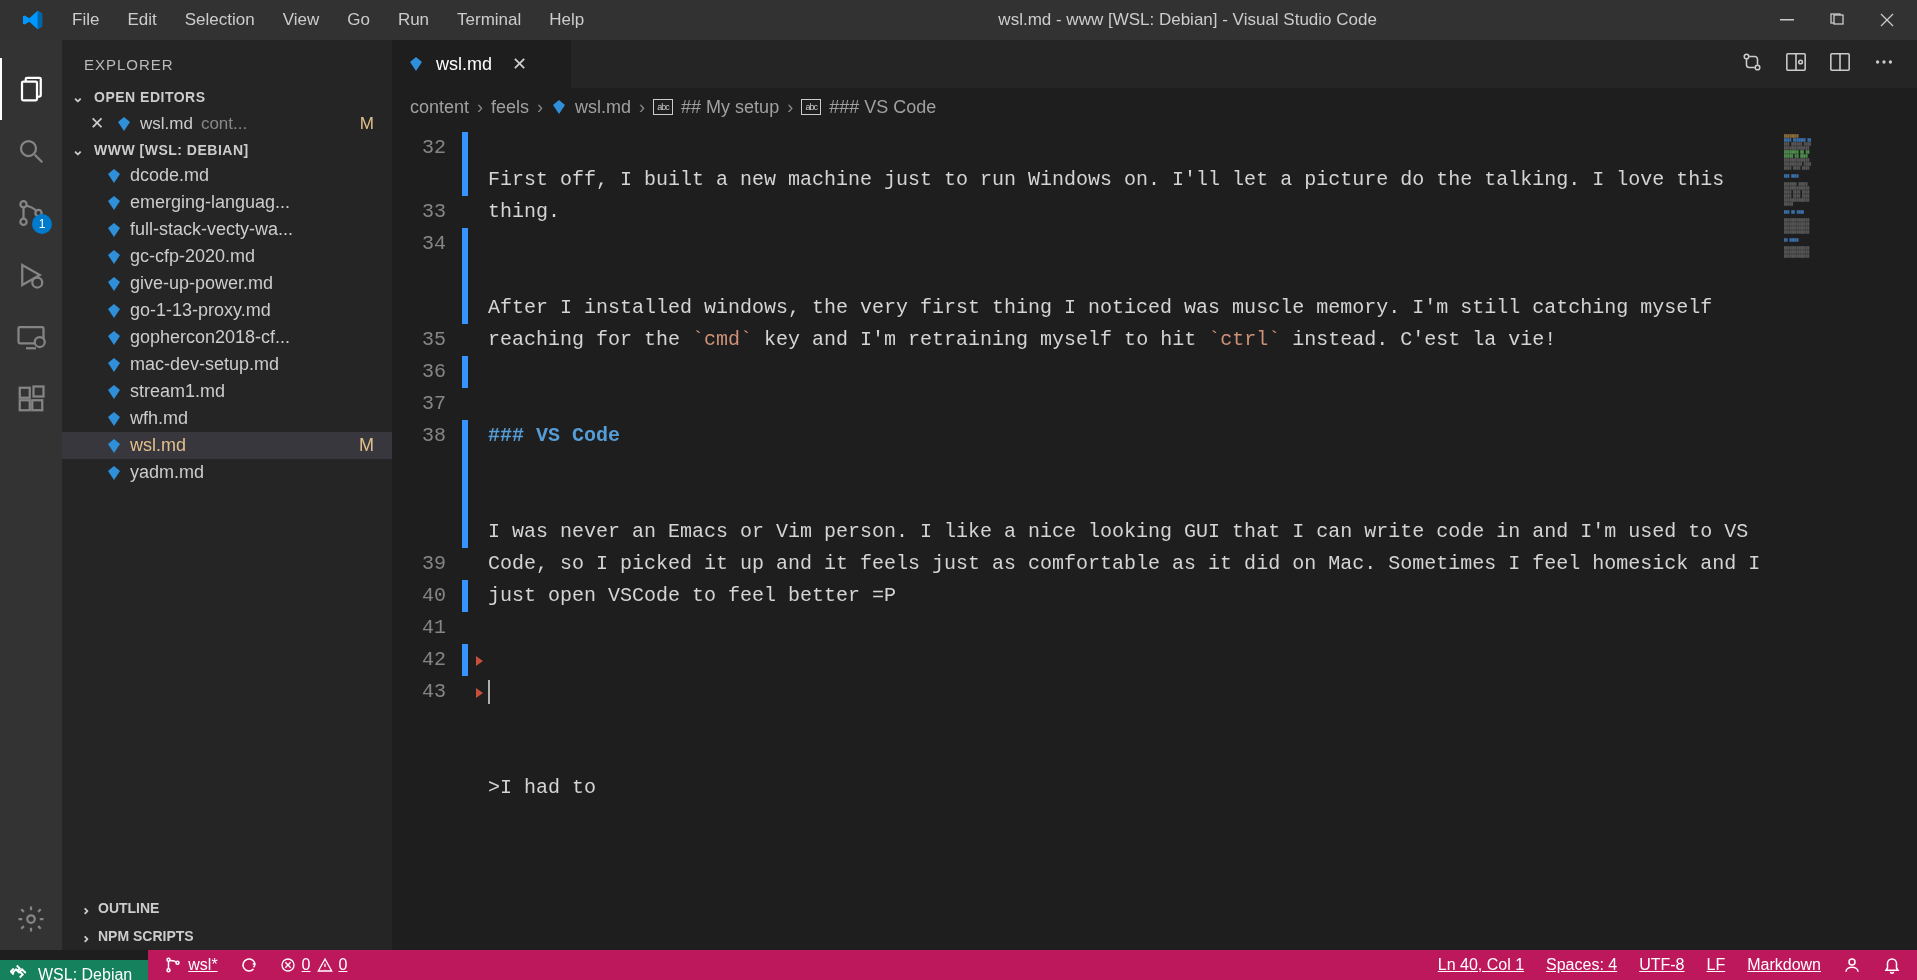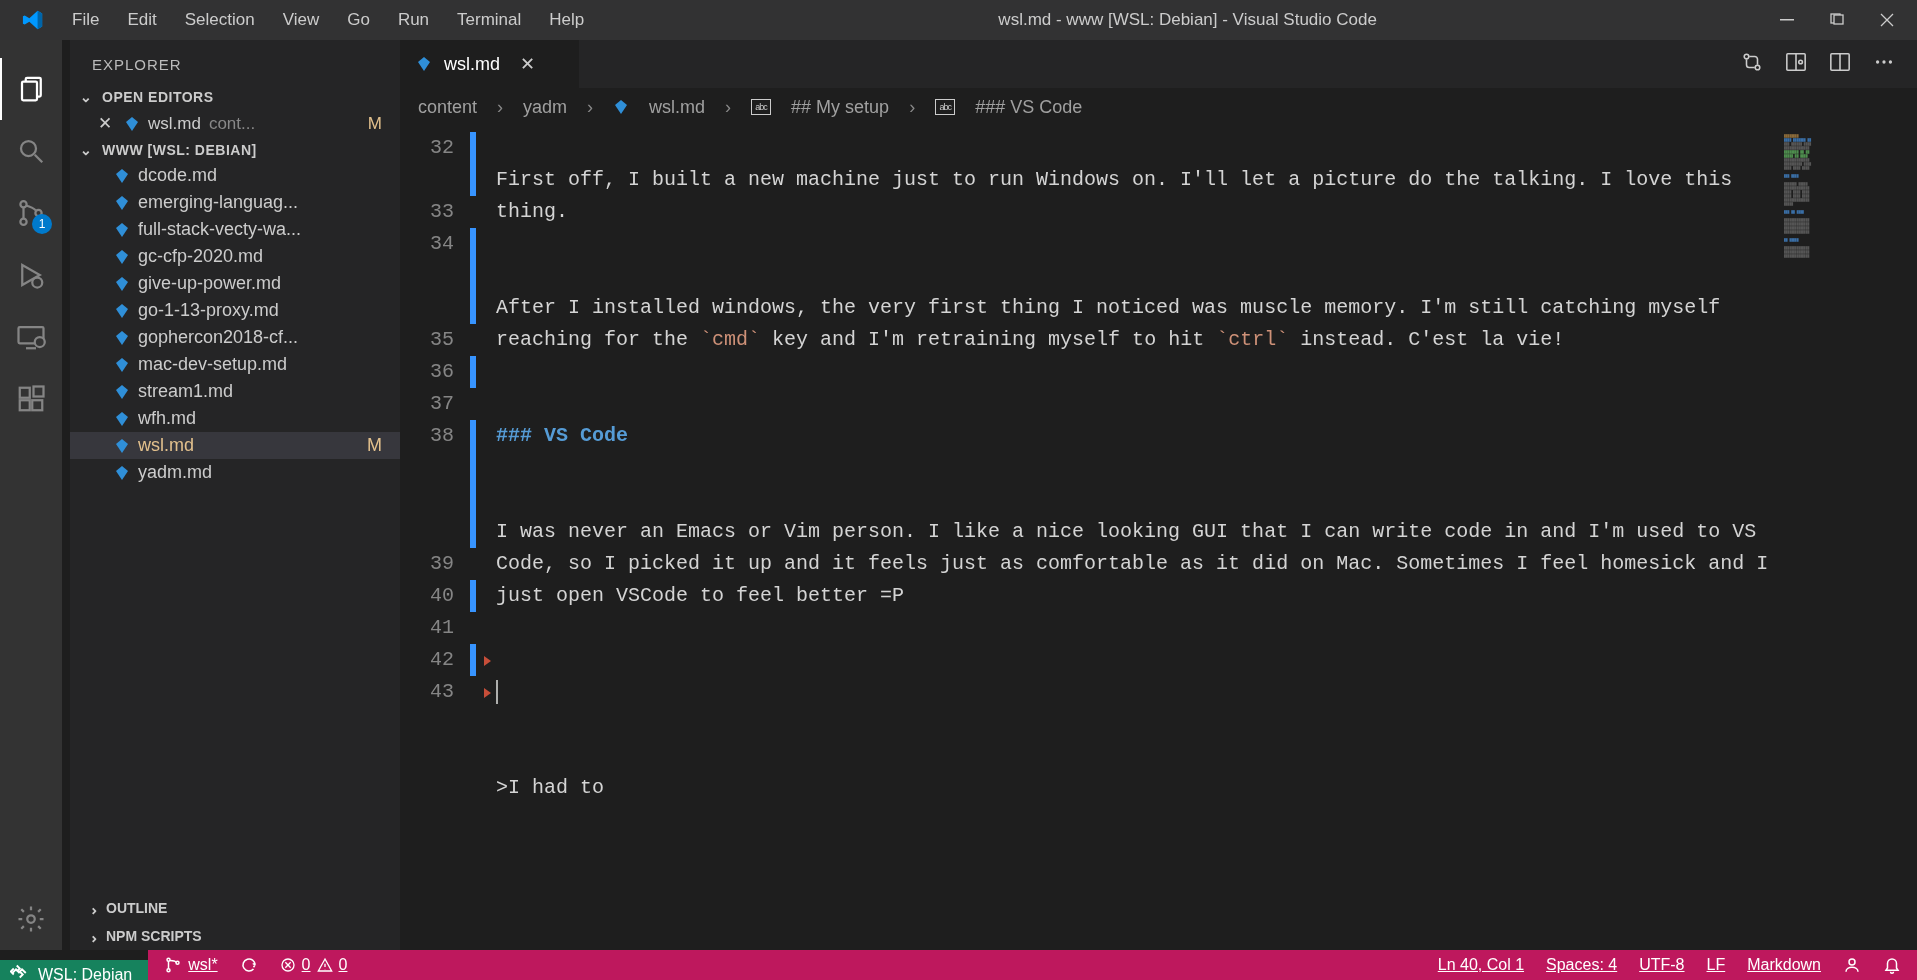--- a/index.html
+++ b/index.html
@@ -49,21 +49,20 @@
   display: flex; align-items: center; justify-content: center;
 }
 .activity-spacer { flex: 1; }
 .sidebar {
   width: 330px;
   background: #252526;
   display: flex;
   flex-direction: column;
   overflow: hidden;
   font-size: 16px;
-  margin-left: 8px;
 }
 .sidebar-title { padding: 16px 22px 12px; color: #bbbbbb; font-size: 15px; letter-spacing: 1px; }
 .section-header {
   padding: 4px 10px; display: flex; align-items: center; gap: 4px;
   color: #cccccc; font-weight: 700; font-size: 14px; letter-spacing: .5px;
   cursor: pointer;
 }
 .section-header .chev { width: 18px; display:inline-block;}
 .open-editor-row {
   display: flex; align-items: center; padding: 4px 18px 4px 28px; gap: 8px;
@@ -87,21 +86,21 @@
 .tab {
   background: #1e1e1e; display:flex; align-items:center;
   padding: 0 16px; gap: 12px; border-right:1px solid #252526;
   color:#ffffff; font-size:18px; min-width: 180px;
 }
 .tab .close-x { color:#ccc; margin-left: 8px;}
 .tab-actions { margin-left:auto; display:flex; align-items:center; gap:22px; padding:0 22px; color:#ccc;}
 .tab-actions svg { cursor:pointer;}
 .breadcrumb {
   height: 38px; display:flex; align-items:center; padding: 0 18px;
-  color:#a0a0a0; font-size:18px; gap:20px; background: #1e1e1e;
+  color:#a0a0a0; font-size:18px; gap:8px; background: #1e1e1e;
 }
 .breadcrumb .sep { color:#888;}
 .breadcrumb .sym { width:20px; height:16px; border:1.5px solid #ccc; border-radius:0; display:inline-flex; align-items:center; justify-content:center; font-size:9px; color:#ccc; letter-spacing:-1px;}
 .editor-body { flex:1; display:flex; overflow:hidden; position:relative;}
 .gutter { width:70px; text-align:right; padding-right:16px; color:#858585; font-family:"Consolas","Courier New",monospace; font-size:20px; line-height:32px; padding-top:6px;}
 .line-marker { width:6px; background:transparent; position:relative; padding-top:6px;}
 .line-marker .m { height:32px; width:6px; }
 .line-marker .m.blue { background:#3794ff;}
 .code {
   flex:1; font-family:"Consolas","Courier New",monospace; font-size:20px;
@@ -379,21 +378,21 @@
         <span><svg width="22" height="22" viewBox="0 0 24 24" fill="currentColor">
               <circle cx="5" cy="12" r="1.8"></circle>
               <circle cx="12" cy="12" r="1.8"></circle>
               <circle cx="19" cy="12" r="1.8"></circle>
             </svg></span>
       </div>
     </div>
     <div class="breadcrumb">
       <span>content</span>
         <span class="sep">›</span>
-      <span>yadm</span>
+      <span>feels</span>
         <span class="sep">›</span>
       <span class="file-icon">
           <svg viewBox="0 0 16 16" width="14" height="14">
             <path fill="#2f8fd8" d="M8 1l6 5-6 9-6-9 6-5z"></path>
           </svg>
         </span>
       <span>wsl.md</span>
         <span class="sep">›</span>
       <span class="sym">abc</span>
       <span>## My setup</span>

